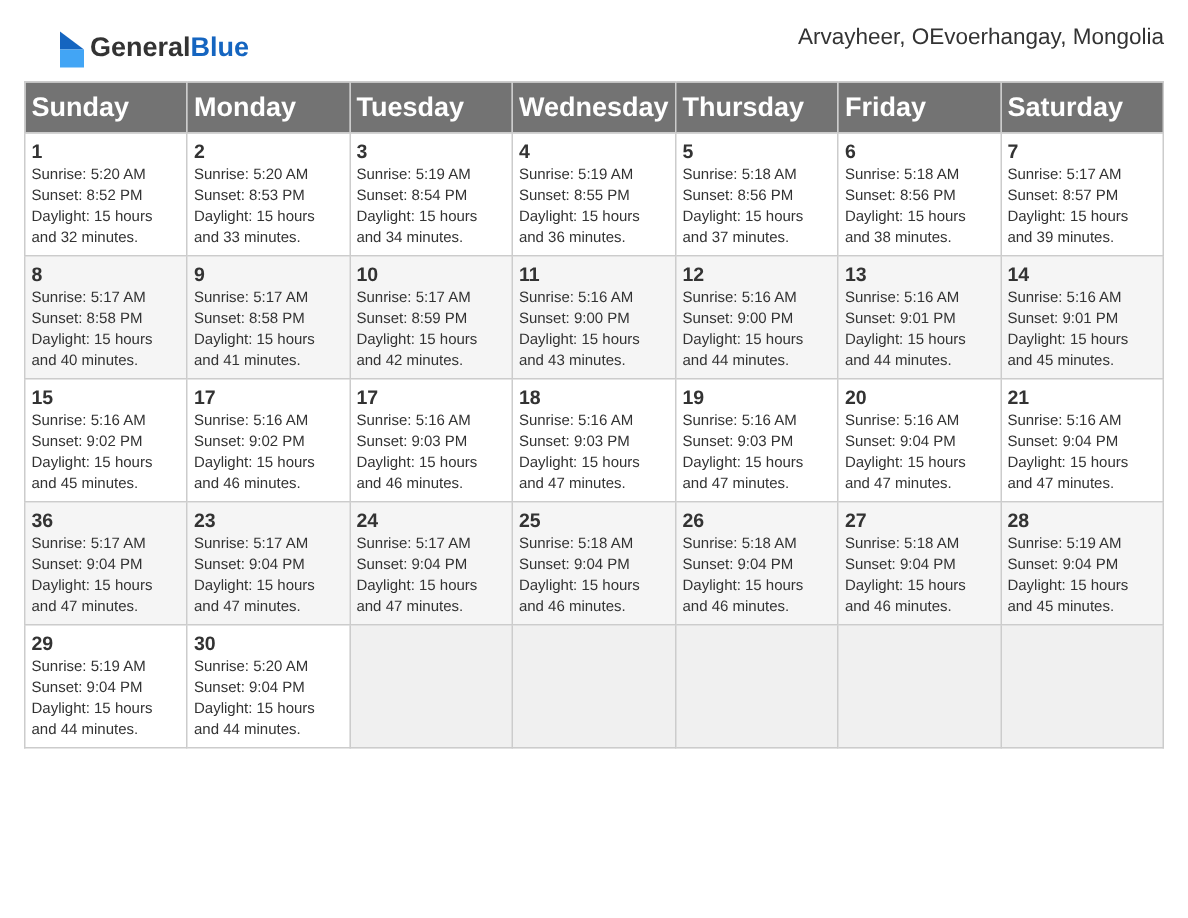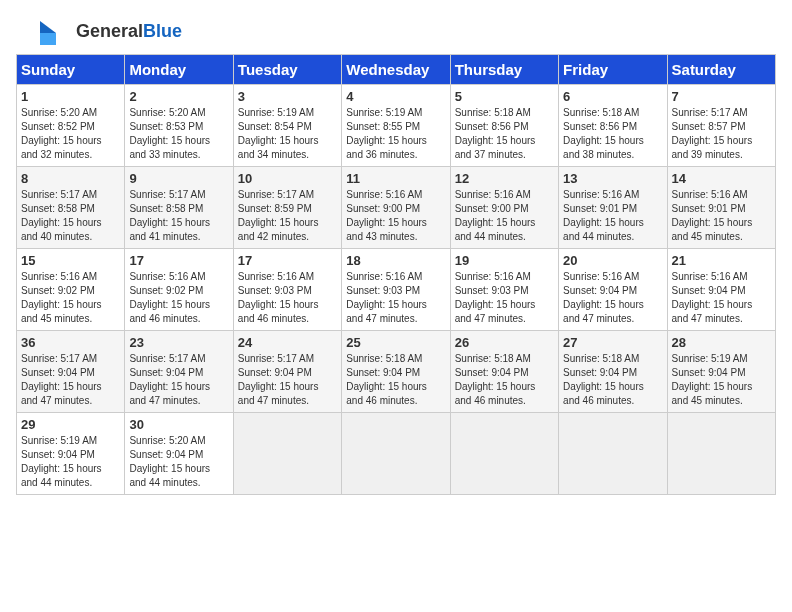--- a/index.html
+++ b/index.html
@@ -22,45 +22,45 @@
       align-items: flex-start;
     }
     .logo-icon {
       width: 40px;
       height: 30px;
       display: inline-block;
     }
     .logo-row {
       display: flex;
       align-items: center;
-      gap: 20px;
+      gap: 4px;
     }
     .title-area {
       text-align: right;
     }
     .calendar-title {
       font-size: 32px;
       font-weight: bold;
       color: #333;
     }
     .calendar-subtitle {
       font-size: 15px;
       color: #333;
     }
     .calendar {
       width: 100%;
       border-collapse: collapse;
       font-size: 11px;
     }
     .calendar th {
-      background: #1d4ed8;
+      background: #737373;
       color: #fff;
       padding: 6px 4px;
       text-align: left;
-      font-size: 15px;
+      font-size: 18px;
       font-weight: bold;
       border: 1px solid #ccc;
     }
     .calendar td {
       border: 1px solid #ccc;
       vertical-align: top;
       padding: 4px 4px;
       width: 108px;
       min-height: 80px;
       background: #fff;
@@ -93,20 +93,21 @@
       <svg class="logo-icon" viewBox="0 0 50 35" xmlns="http://www.w3.org/2000/svg">
         <polygon points="30,5 50,20 30,20" fill="#1565c0"></polygon>
         <polygon points="30,20 50,20 50,35 30,35" fill="#42a5f5"></polygon>
       </svg>
       <div>
         <span style="font-size:18px;font-weight:bold;color:#333;">General</span><span style="font-size:18px;font-weight:bold;color:#1565c0;">Blue</span>
       </div>
     </div>
   </div>
   <div class="title-area">
+    <div class="calendar-subtitle">Arvayheer, OEvoerhangay, Mongolia</div>
   </div>
 </div>
 
 <table class="calendar">
   <thead>
     <tr id="header-row">
         <th>Sunday</th>
         <th>Monday</th>
         <th>Tuesday</th>
         <th>Wednesday</th>

